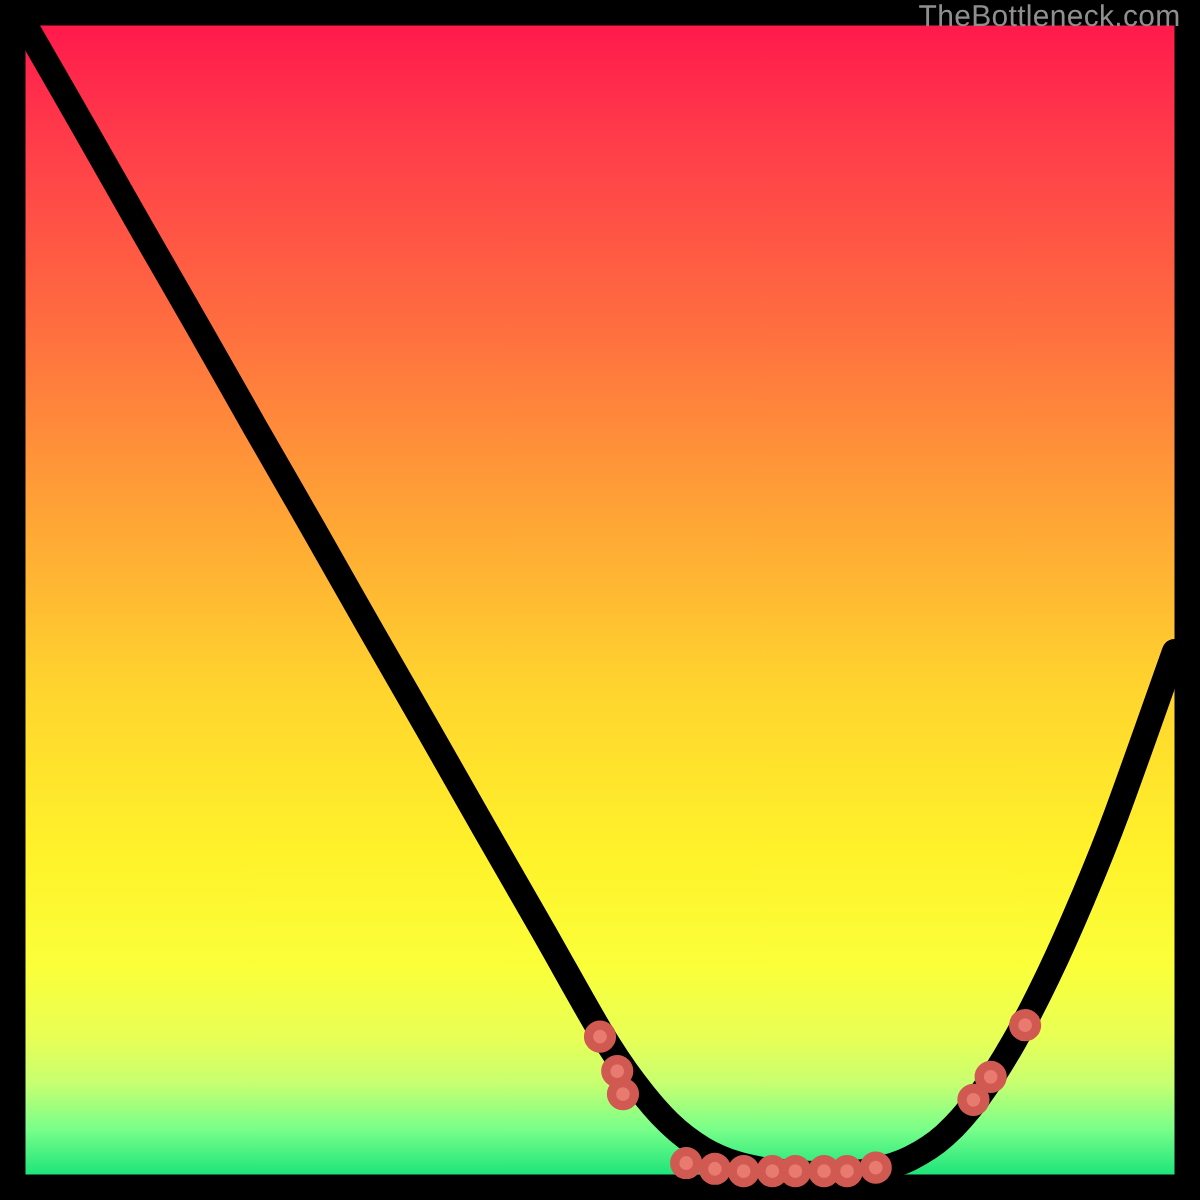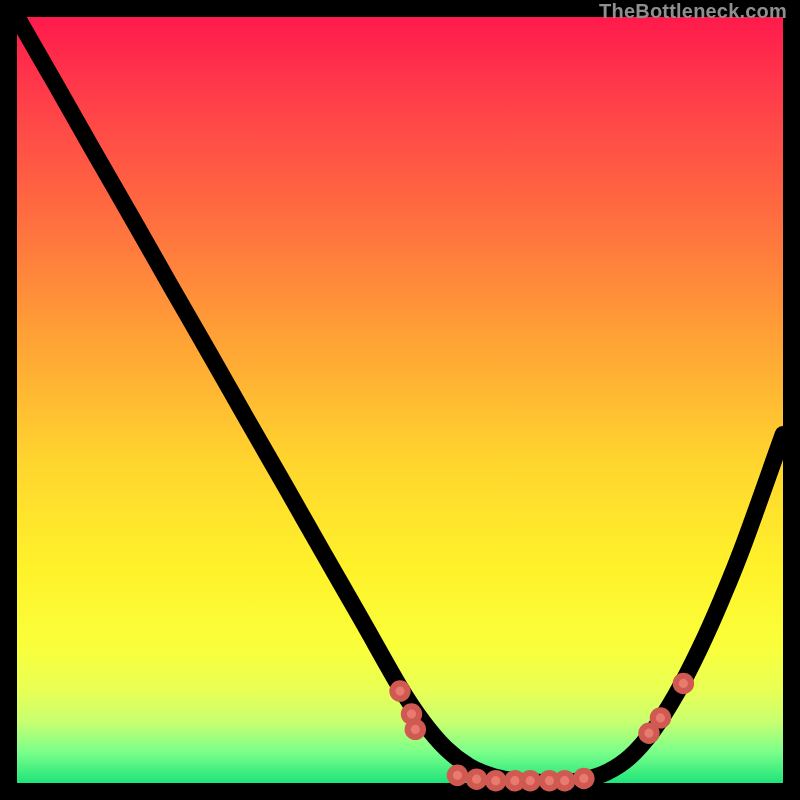--- a/index.html
+++ b/index.html
@@ -57,21 +57,21 @@
     stroke: #d05a52;
     stroke-width: 0.8;
   }
   .watermark {
     position: absolute;
     top: -17px;
     right: -4px;
     color: #8f8f8f;
     font-size: 20px;
     letter-spacing: 0.2px;
-    font-weight: 700;
+    font-weight: 400;
     user-select: none;
   }
 </style>
 </head>
 <body>
 
 <div class="frame">
   <div class="gradient"></div>
 
   <svg class="plot" viewBox="0 0 100 100" preserveAspectRatio="none">

